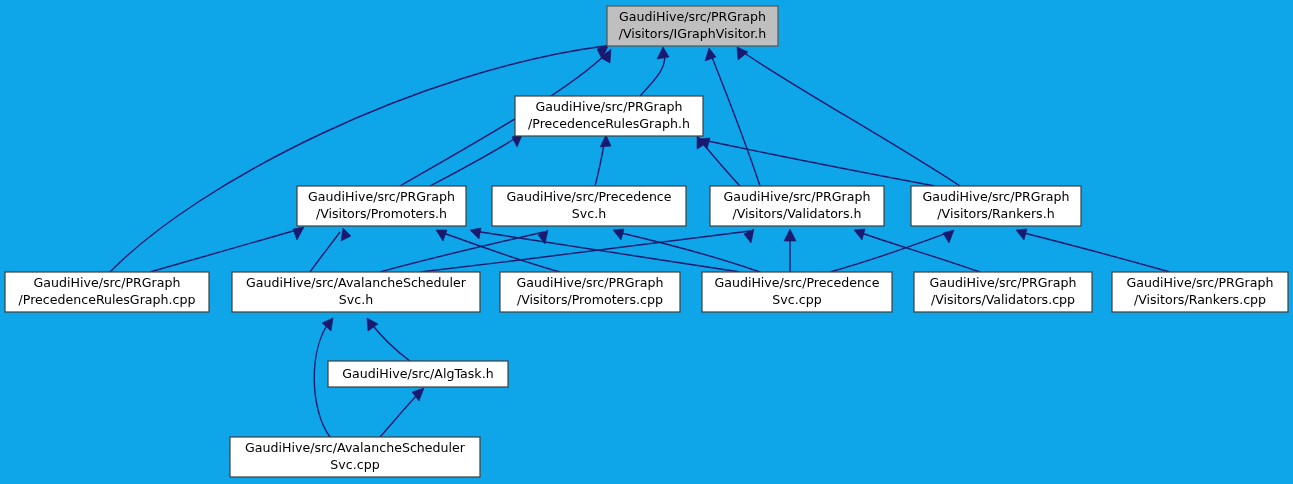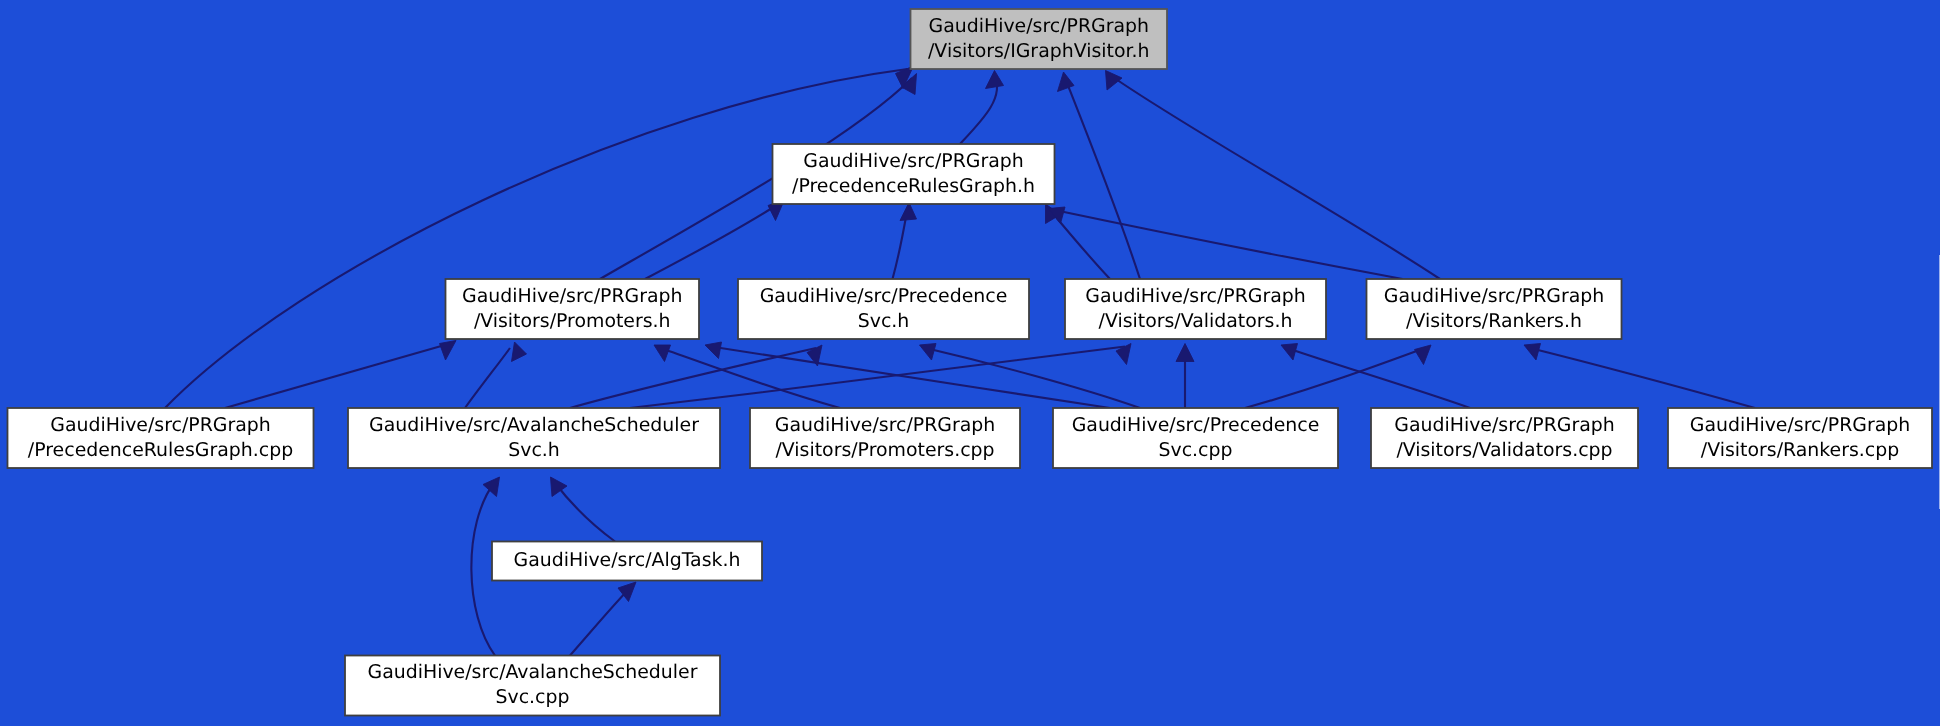--- a/index.html
+++ b/index.html
@@ -4,21 +4,21 @@
 <style>
   html, body {
     margin: 0;
     padding: 0;
     background: #ffffff;
   }
   #graph-root {
     position: relative;
     width: 1293px;
     height: 484px;
-    background: #1d4ed8;
+    background: #0ea5e9;
     font-family: "DejaVu Sans", "Liberation Sans", sans-serif;
     overflow: hidden;
   }
   svg.graph-canvas {
     position: absolute;
     left: 0;
     top: 0;
     width: 1293px;
     height: 484px;
   }

